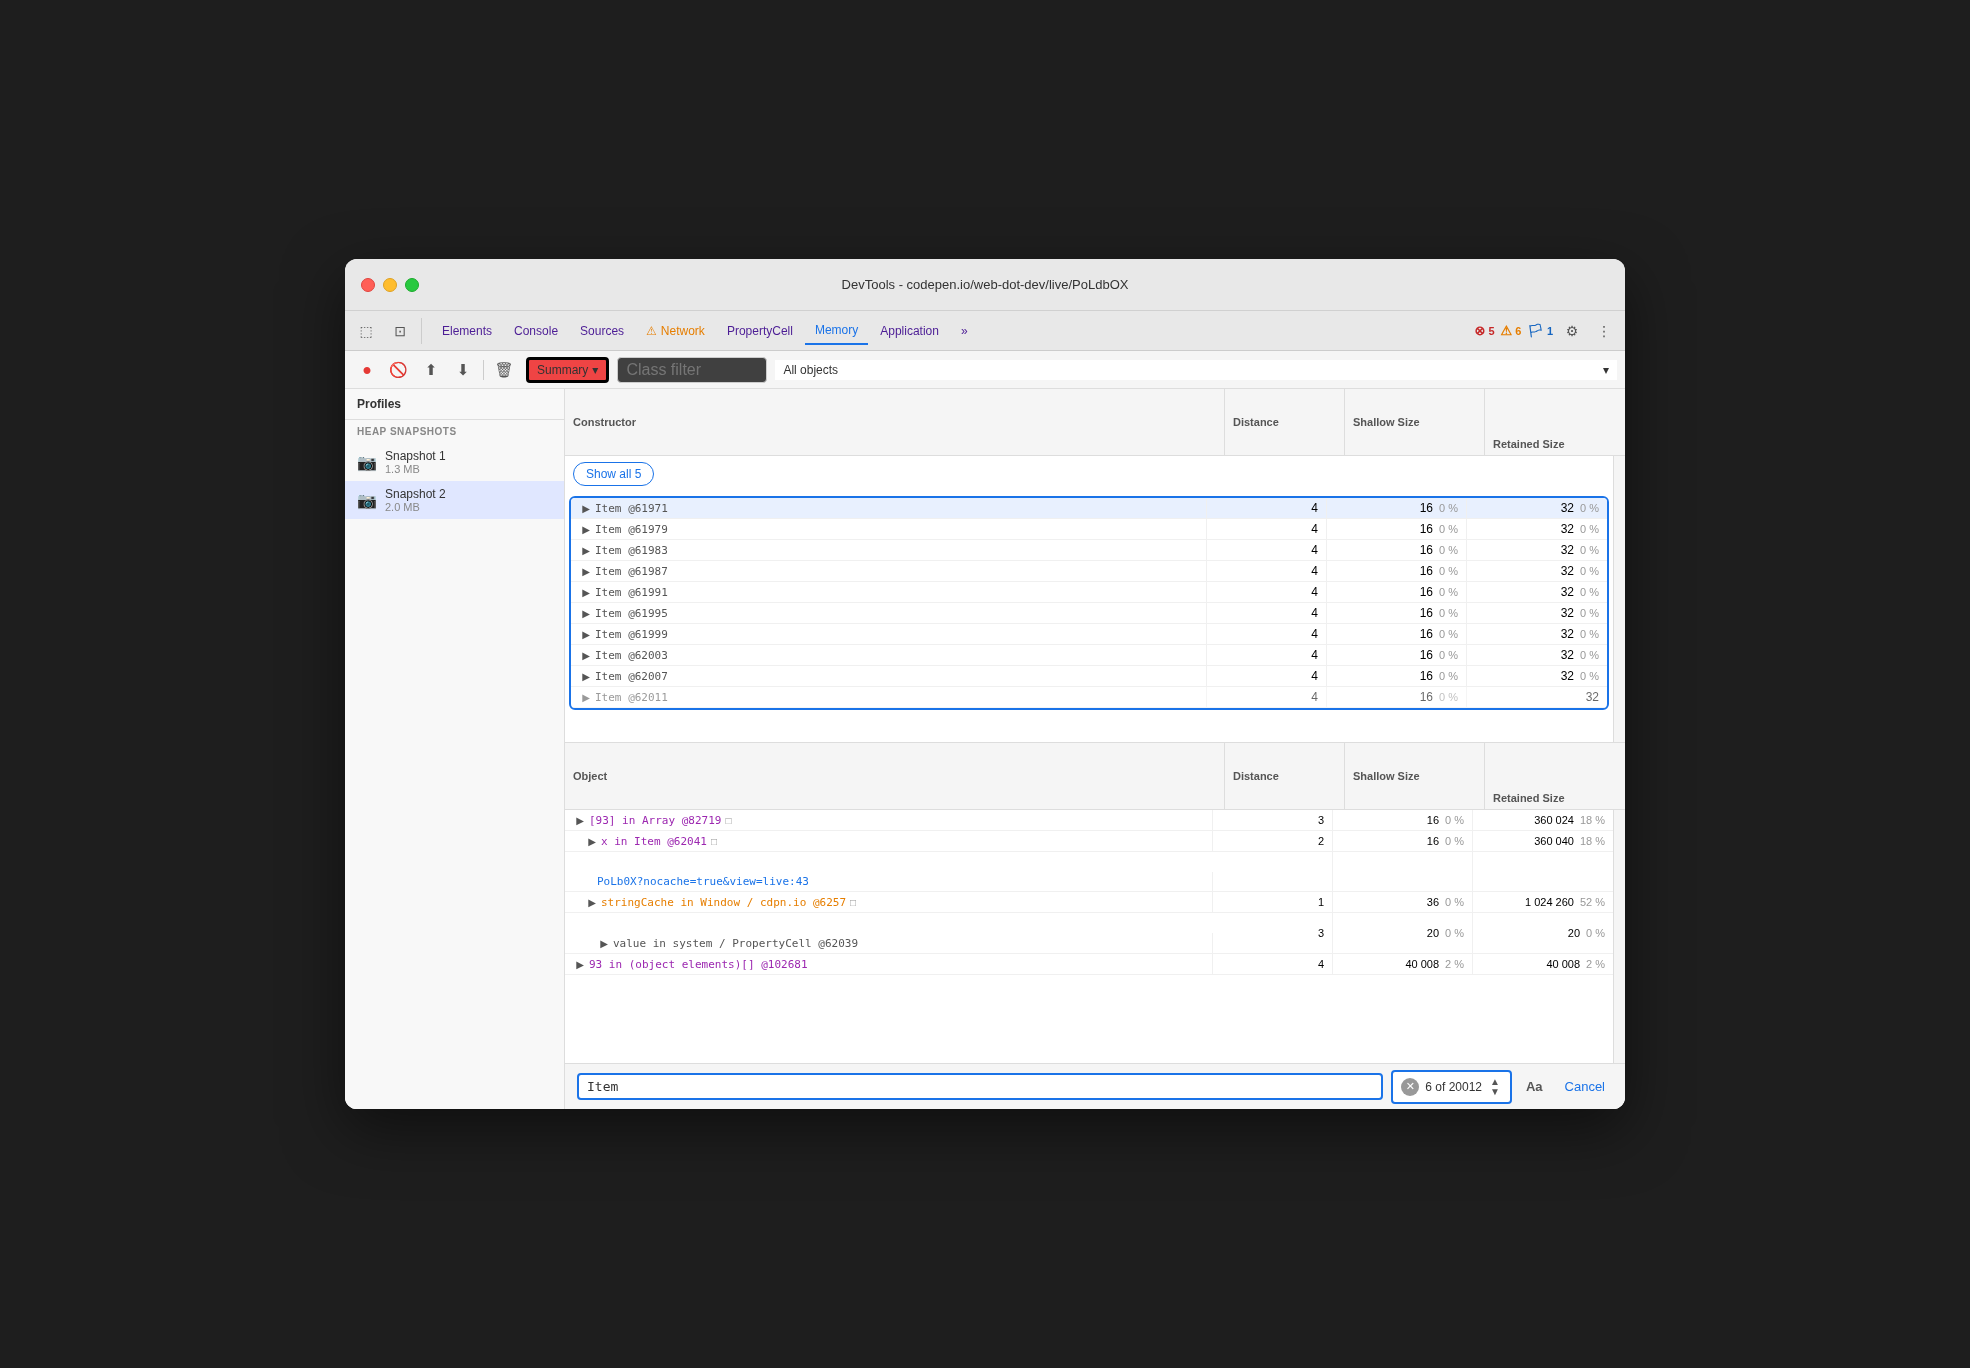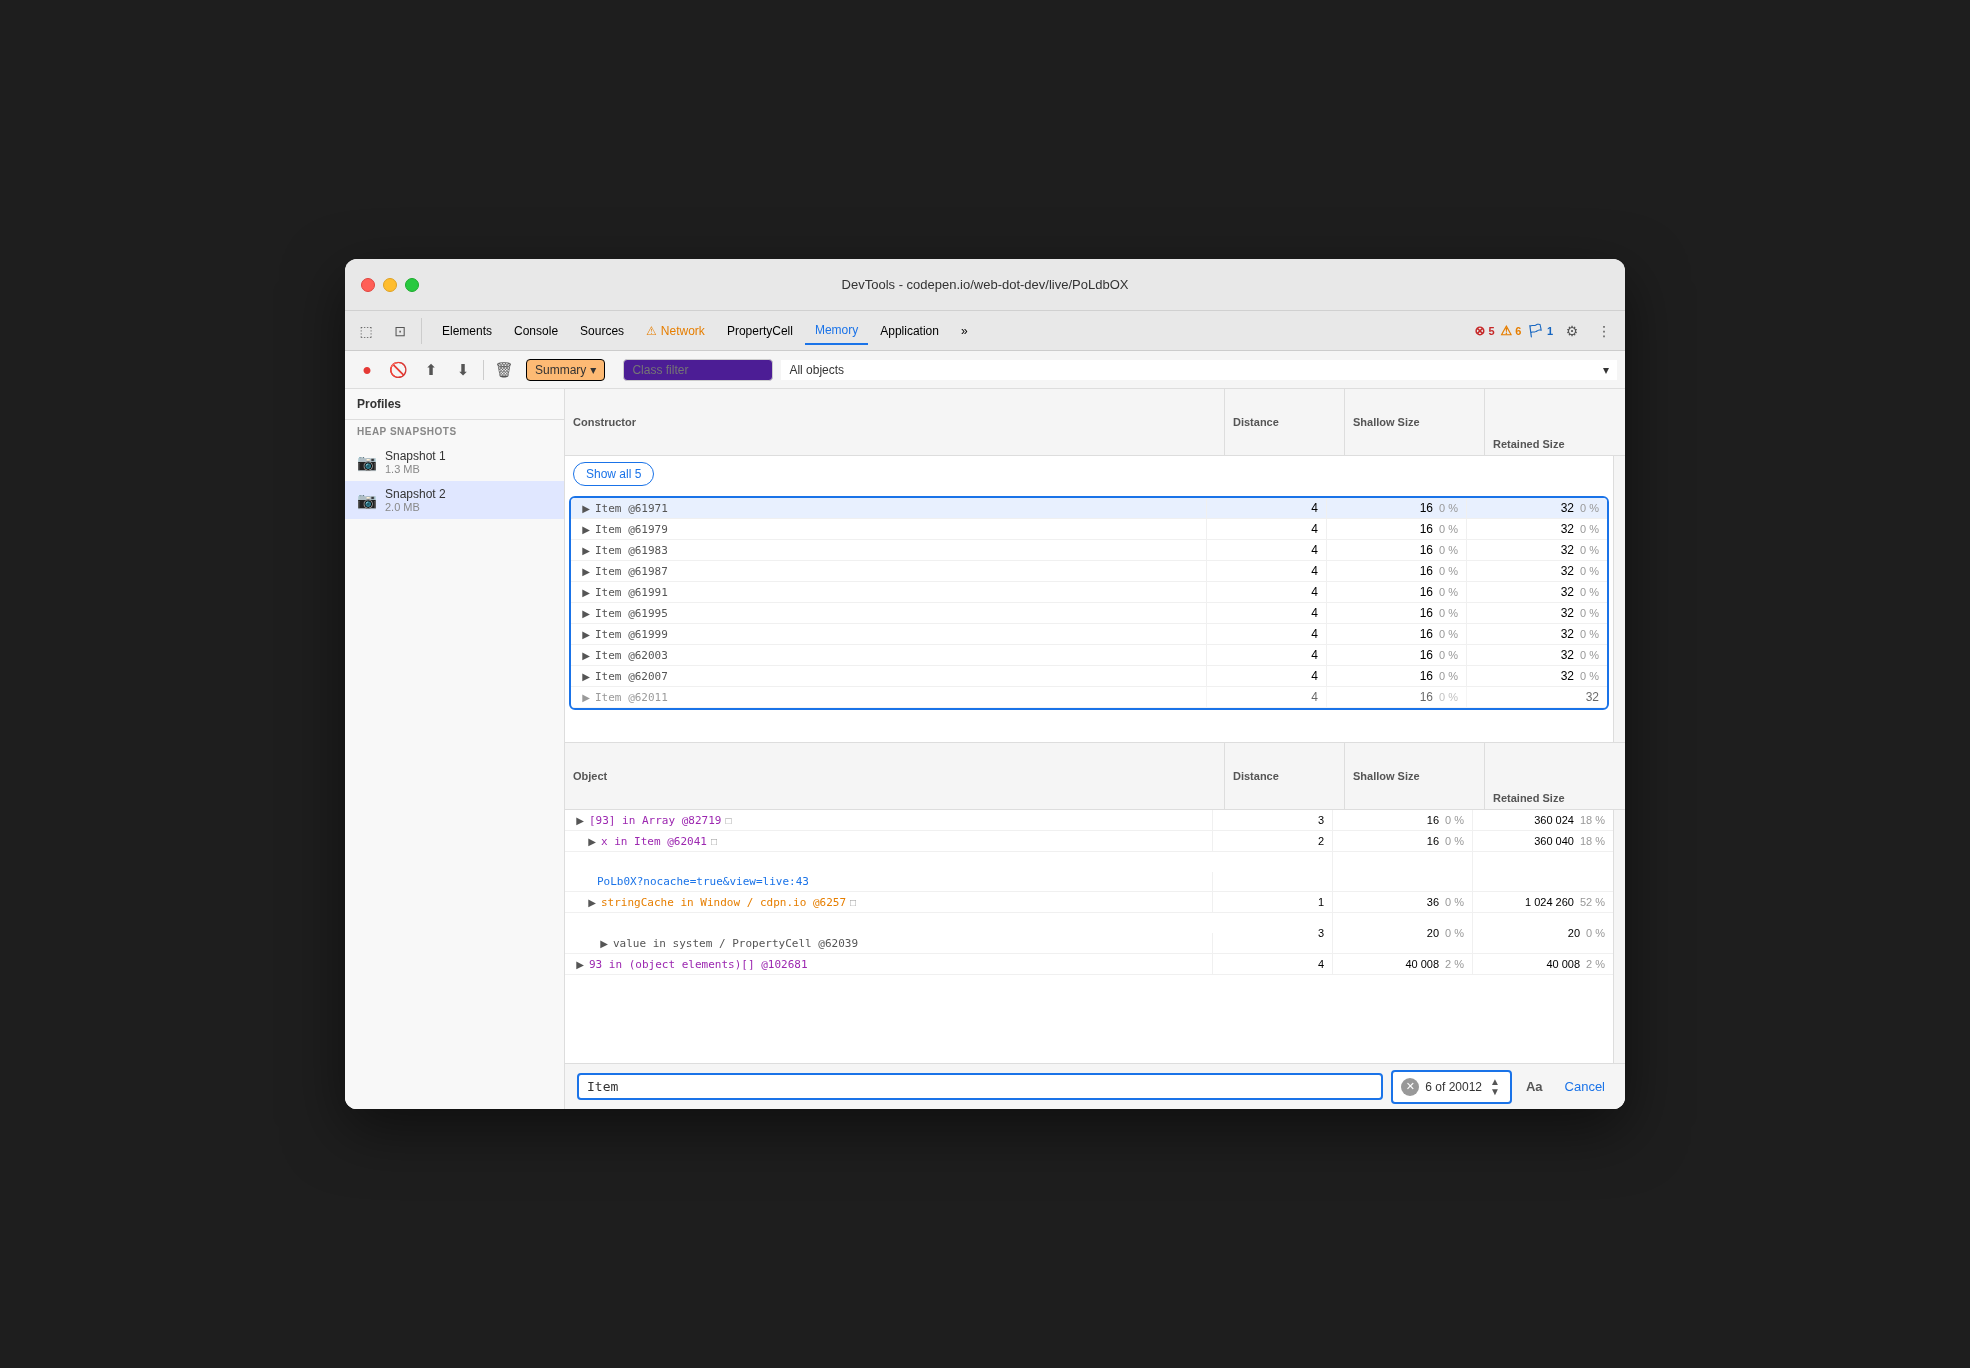--- a/index.html
+++ b/index.html
@@ -75,21 +75,21 @@
       border-radius: 4px;
       cursor: pointer;
       color: #555;
       font-size: 14px;
       background: none;
       border: none;
     }
     .tab-btn {
       padding: 4px 10px;
       font-size: 12px;
-      color: #000000;
+      color: #4c1d95;
       cursor: pointer;
       border: none;
       background: none;
       border-radius: 4px;
       height: 28px;
       display: flex;
       align-items: center;
       gap: 4px;
       white-space: nowrap;
     }
@@ -142,37 +142,37 @@
       width: 1px;
       height: 20px;
       background: #ccc;
       margin: 0 2px;
     }
     .summary-dropdown {
       display: flex;
       align-items: center;
       gap: 4px;
       padding: 3px 8px;
-      background: #fdba74;
-      border: 1px solid #000000;
+      background: #ef4444;
+      border: 3px solid #000000;
       border-radius: 4px;
       font-size: 12px;
       cursor: pointer;
       color: #333;
       margin-left: 4px;
     }
     .class-filter-input {
       padding: 3px 8px;
-      background: #4c1d95;
+      background: #404040;
       border: 1px solid #ccc;
       border-radius: 4px;
-      font-size: 12px;
+      font-size: 16px;
       color: #999;
       width: 150px;
-      margin-left: 14px;
+      margin-left: 4px;
     }
     .all-objects-dropdown {
       display: flex;
       align-items: center;
       gap: 4px;
       padding: 3px 8px;
       background: #fff;
       border: none;
       font-size: 12px;
       cursor: pointer;

